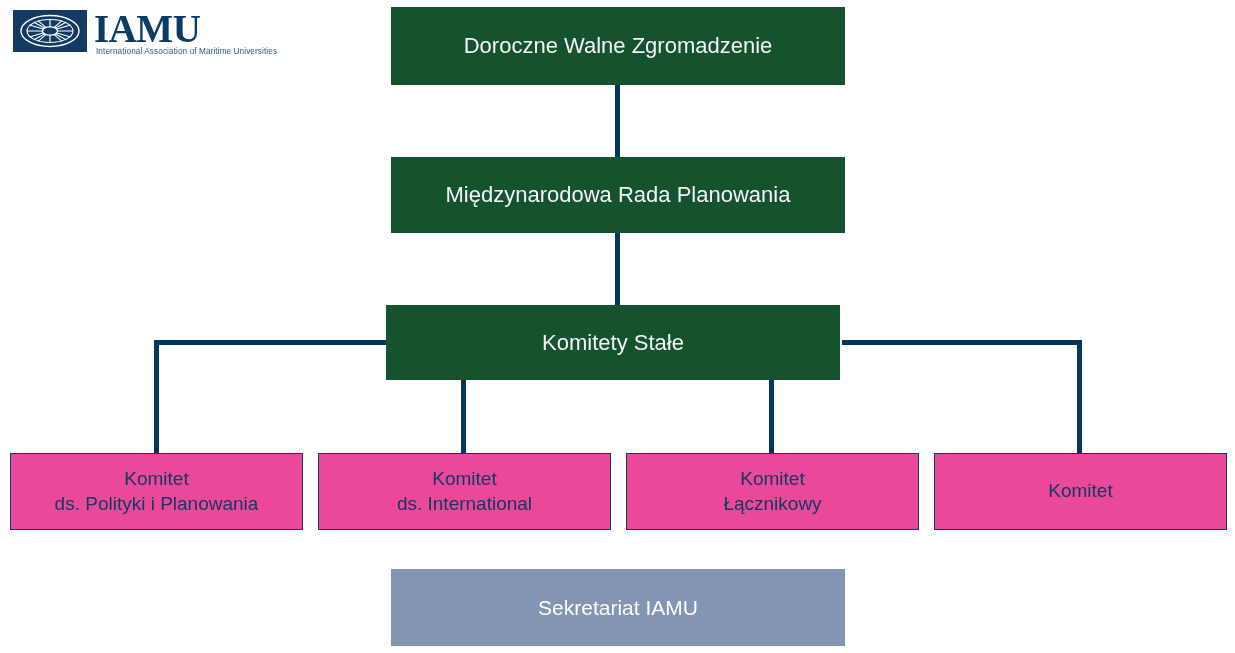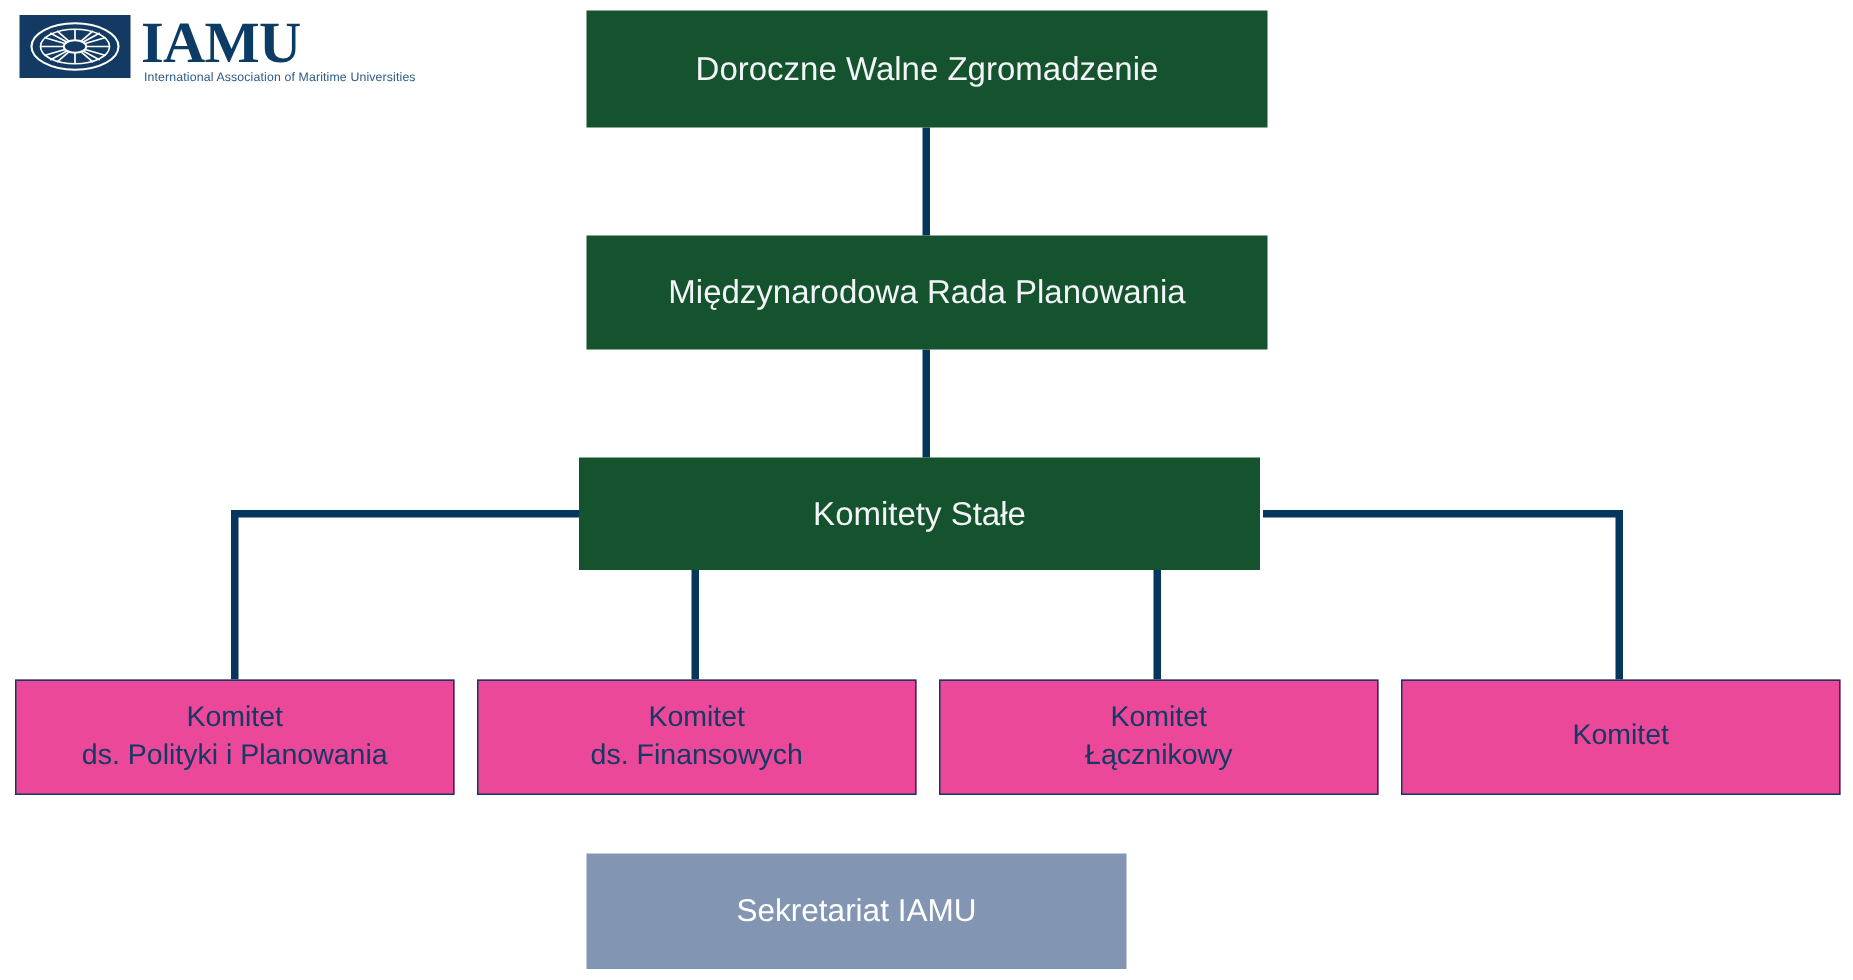--- a/index.html
+++ b/index.html
@@ -101,34 +101,34 @@
   <div class="node outline" style="left:10px;top:453px;width:293px;height:77px;">
     <span class="lbl">
       <span>Komitet</span>
       <span class="l2">ds. Polityki i Planowania</span>
     </span>
   </div>
 
   <div class="node outline" style="left:318px;top:453px;width:293px;height:77px;">
     <span class="lbl">
       <span>Komitet</span>
-      <span class="l2">ds. Finansowych</span>
+      <span class="l2">ds. International</span>
     </span>
   </div>
 
   <div class="node outline" style="left:626px;top:453px;width:293px;height:77px;">
     <span class="lbl">
       <span>Komitet</span>
       <span class="l2">Łącznikowy</span>
     </span>
   </div>
 
   <div class="node outline" style="left:934px;top:453px;width:293px;height:77px;">
     <span class="lbl">
       <span>Komitet</span>
     </span>
   </div>
 
-  <div class="node secretariat" style="left:391px;top:569px;width:360px;height:77px;">
+  <div class="node secretariat" style="left:391px;top:569px;width:454px;height:77px;">
     <span class="lbl">Sekretariat IAMU</span>
   </div>
 
 </div>
 
 </body></html>

